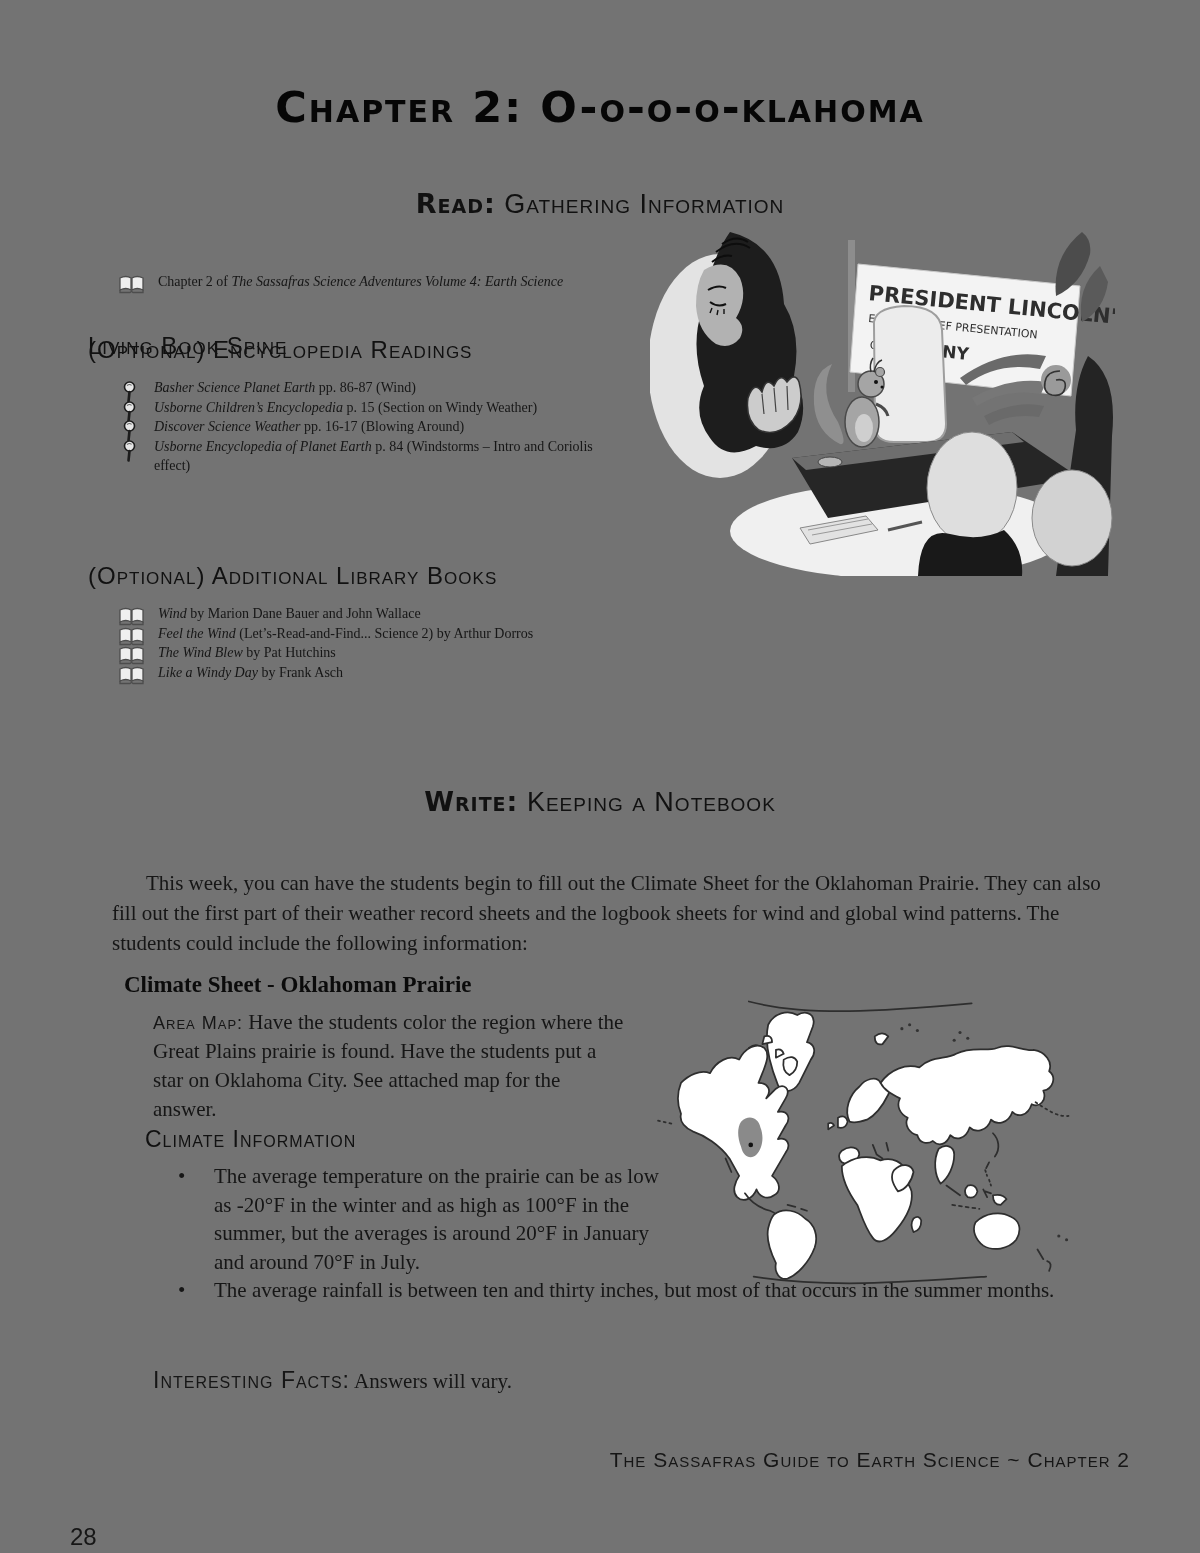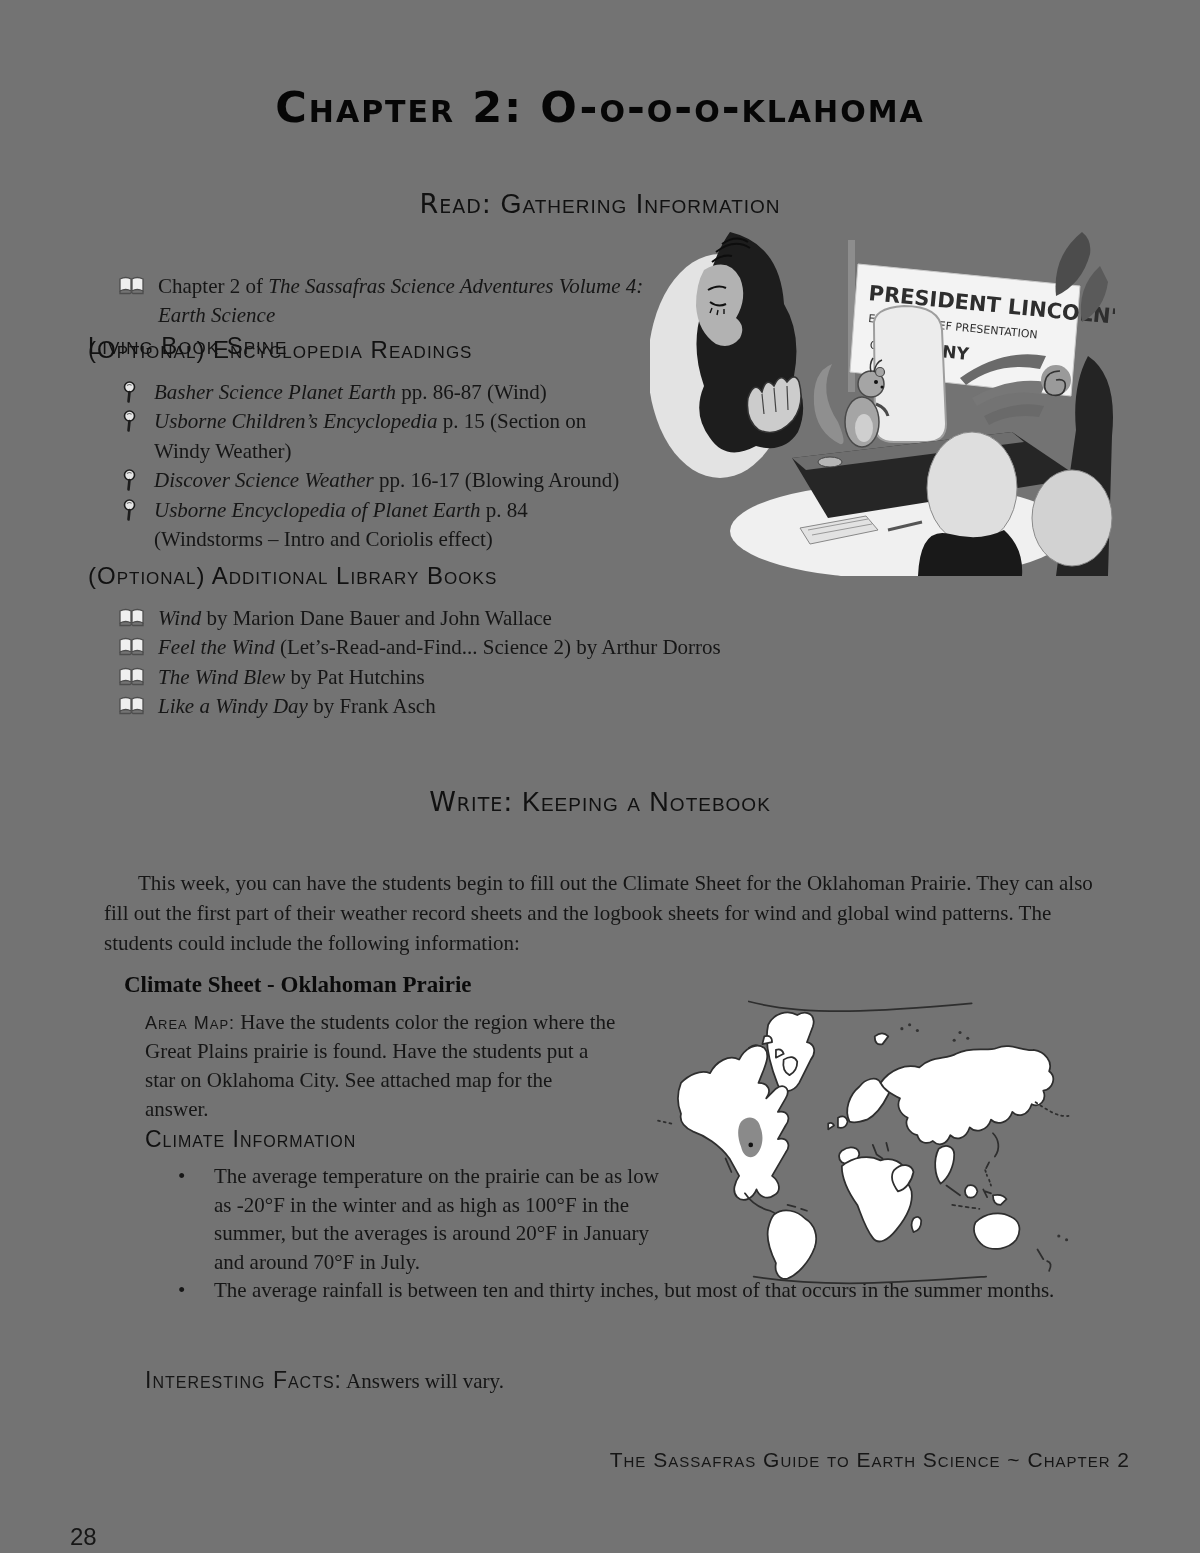--- a/index.html
+++ b/index.html
@@ -9,32 +9,32 @@
   }
   .chapter-title{
     position:absolute; top:82px; left:0; width:100%; text-align:center;
     font-family:"DejaVu Sans", sans-serif; font-variant:small-caps; font-weight:bold;
     font-size:43px; letter-spacing:2px; color:#060606;
   }
   .mid-heading{
     position:absolute; left:0; width:100%; text-align:center;
     font-variant:small-caps; font-size:27px; letter-spacing:1px; color:#111;
   }
-  .mid-heading .lead{ font-family:"DejaVu Sans", sans-serif; font-weight:normal; }
+  .mid-heading .lead{ font-family:"DejaVu Sans", sans-serif; font-weight:bold; }
   .mid-heading .rest{ font-family:"Liberation Sans", sans-serif; font-weight:400; }
   .section-heading{
     position:absolute; font-family:"Liberation Sans", sans-serif; font-variant:small-caps;
     font-size:24px; letter-spacing:1px; color:#111; font-weight:400;
   }
-  .booklist{ position:absolute; margin:0; padding:0; list-style:none; font-size:21px; line-height:1.4; }
+  .booklist{ position:absolute; margin:0; padding:0; list-style:none; font-size:14px; line-height:1.4; }
   .booklist li{ position:relative; padding-left:40px; margin:0; }
   .booklist .licon{ position:absolute; left:0; top:3px; }
   .enclist li{ padding-left:32px; }
   .it{ font-style:italic; }
-  .para{ position:absolute; font-size:21px; line-height:1.43; }
+  .para{ position:absolute; font-size:21px; line-height:1.43;margin-left:8px; }
   .indent{ text-indent:34px; }
   .bold-serif-heading{ position:absolute; font-size:23px; font-weight:bold; color:#0b0b0b; }
   .inline-sc{ font-family:"Liberation Sans", sans-serif; font-variant:small-caps; font-size:18px; letter-spacing:1px; }
   .bullets{ position:absolute; margin:0; padding:0; list-style:none; font-size:21px; line-height:1.36; }
   .bullets li{ position:relative; padding-left:38px; margin:0; }
   .bullets li::before{ content:"\2022"; position:absolute; left:2px; top:0; }
   .li-narrow{ width:460px; }
   .li-wide{ width:885px; }
   .footer-pagenum{ position:absolute; left:70px; top:1523px; font-family:"Liberation Sans", sans-serif; font-size:24px; }
   .footer-right{

